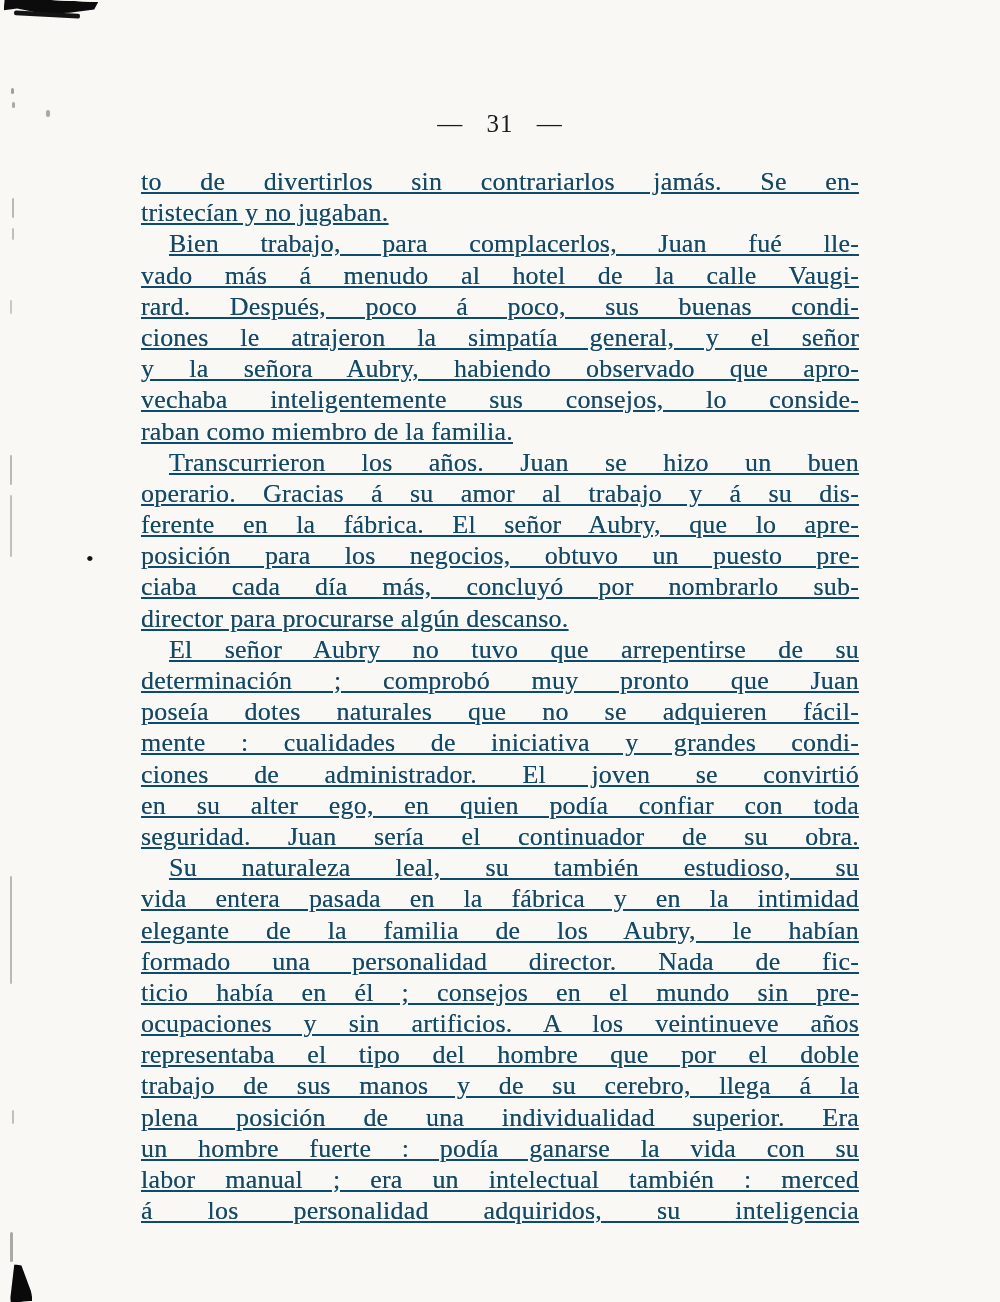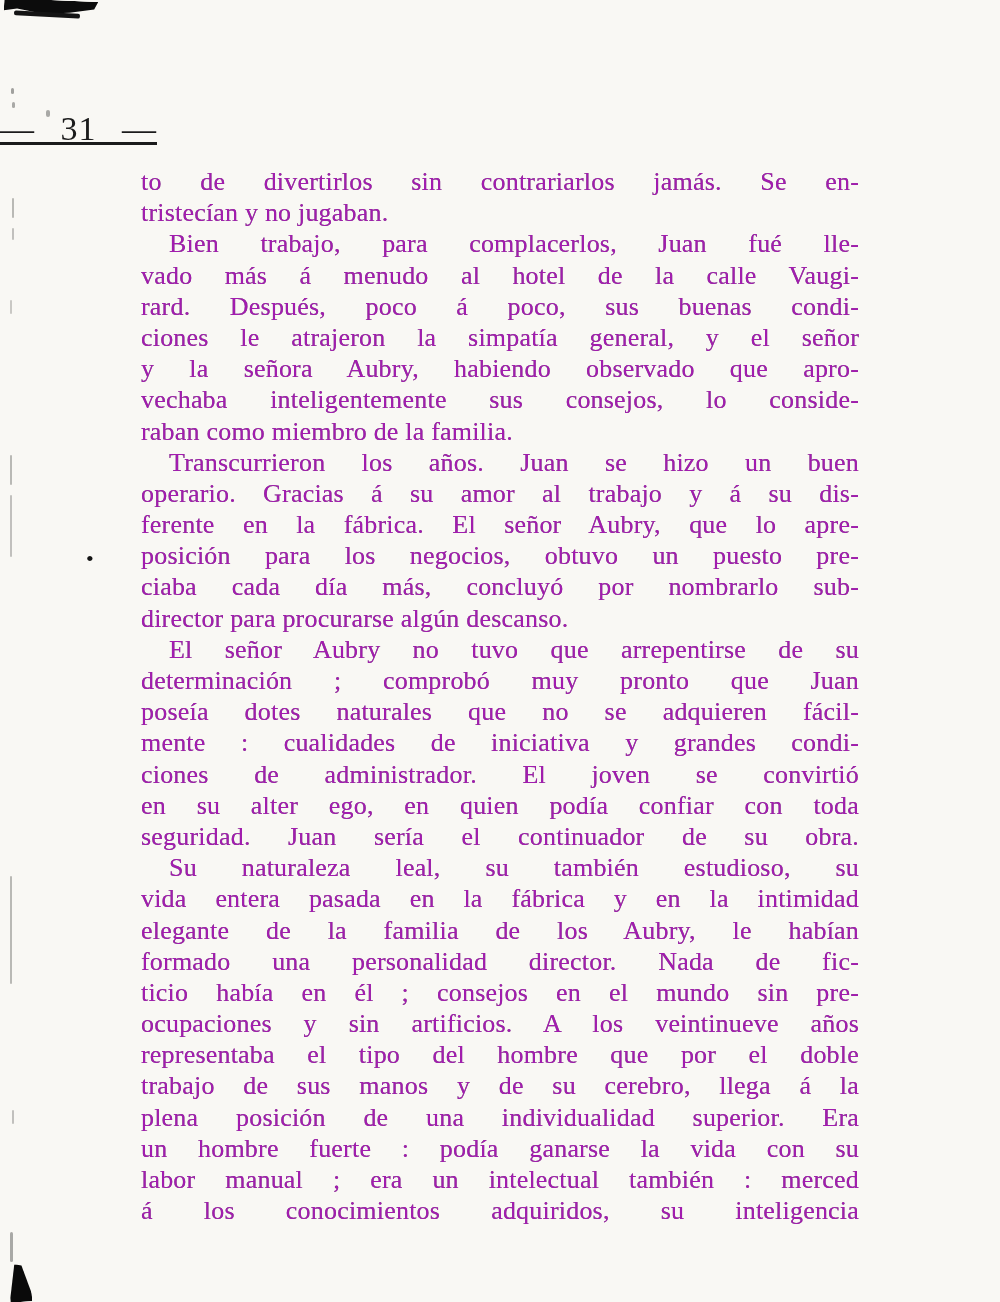--- a/index.html
+++ b/index.html
@@ -12,25 +12,25 @@
     position: relative;
     width: 1000px; height: 1302px;
     overflow: hidden;
     background: radial-gradient(ellipse at 50% 45%, #fbfaf7 55%, #f3f2ee 92%, #ececе8 100%);
     background-color: #f9f8f4;
     color: #171717;
   }
   .page-number {
     position: absolute;
     top: 110px; left: 0; right: 0;
-    font-size: 34px;
+    text-align: center;
+    font-size: 25px;
     word-spacing: 16px;
     letter-spacing: 1px;
     color: #1b1b1b;
-    text-decoration: underline;
   }
   .text-block {
     position: absolute;
     left: 141px; top: 166px;
     width: 718px;
     font-size: 26px;
     color: #181818;
     text-shadow: 0 0 0.5px rgba(20,20,20,0.55);
   }
   .paragraph { margin: 0; padding: 0; }
@@ -99,21 +99,21 @@
   <div class="speck" style="left:10px; top:455px; width:2px; height:30px; opacity:.4;"></div>
   <div class="speck" style="left:10px; top:495px; width:2px; height:62px; opacity:.35;"></div>
   <div class="speck" style="left:10px; top:876px; width:2px; height:108px; opacity:.4;"></div>
   <div class="speck" style="left:12px; top:1110px; width:2px; height:14px; opacity:.35;"></div>
   <div class="speck" style="left:10px; top:1232px; width:3px; height:30px; opacity:.5;"></div>
 
   <div class="margin-dot">•</div>
 
   <div class="page-number">— 31 —</div>
 
-  <div class="text-block" id="text-block" style="color: #a21caf;">
+  <div class="text-block" id="text-block" style="color: #0c4a6e; text-decoration: underline;">
       <div class="paragraph">
         <div class="line">to de divertirlos sin contrariarlos jamás. Se en-</div>
         <div class="line lastline">tristecían y no jugaban.</div>
       </div>
       <div class="paragraph">
         <div class="line indent">Bien trabajo, para complacerlos, Juan fué lle-</div>
         <div class="line">vado más á menudo al hotel de la calle Vaugi-</div>
         <div class="line">rard. Después, poco á poco, sus buenas condi-</div>
         <div class="line">ciones le atrajeron la simpatía general, y el señor</div>
         <div class="line">y la señora Aubry, habiendo observado que apro-</div>
@@ -142,17 +142,17 @@
         <div class="line">vida entera pasada en la fábrica y en la intimidad</div>
         <div class="line">elegante de la familia de los Aubry, le habían</div>
         <div class="line">formado una personalidad director. Nada de fic-</div>
         <div class="line">ticio había en él ; consejos en el mundo sin pre-</div>
         <div class="line">ocupaciones y sin artificios. A los veintinueve años</div>
         <div class="line">representaba el tipo del hombre que por el doble</div>
         <div class="line">trabajo de sus manos y de su cerebro, llega á la</div>
         <div class="line">plena posición de una individualidad superior. Era</div>
         <div class="line">un hombre fuerte : podía ganarse la vida con su</div>
         <div class="line">labor manual ; era un intelectual también : merced</div>
-        <div class="line">á los conocimientos adquiridos, su inteligencia</div>
+        <div class="line">á los personalidad adquiridos, su inteligencia</div>
       </div>
     </div>
 
 </div>
 
 </body></html>

